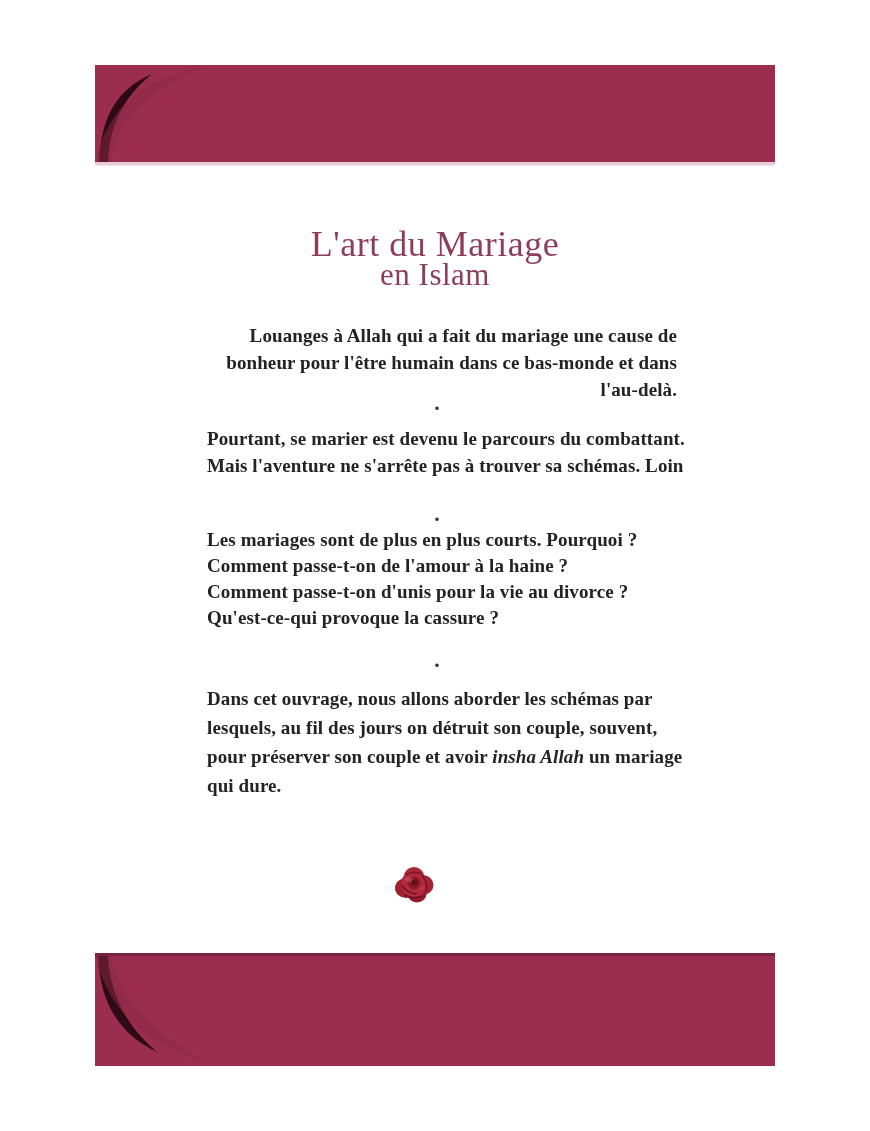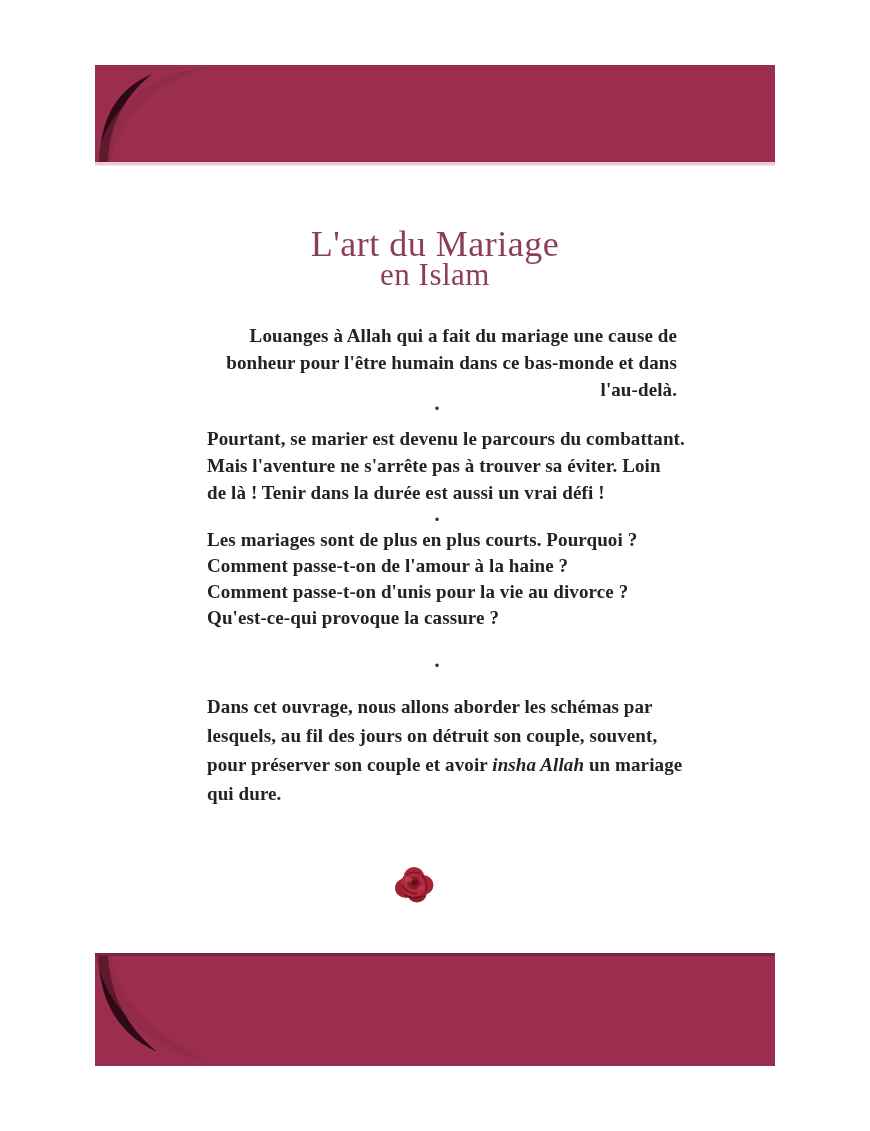--- a/index.html
+++ b/index.html
@@ -28,21 +28,21 @@
   #title-line1{font-size:36px;line-height:34px;font-weight:400;letter-spacing:0.5px;}
   #title-line2{font-size:31px;line-height:28px;font-weight:400;letter-spacing:0.5px;text-align:center;}
   .para{
     position:absolute;left:112px;width:470px;
     color:#232323;font-weight:700;font-size:19px;
     letter-spacing:0.1px;
   }
   .para .line{white-space:nowrap;}
   #para-1,#para-2{line-height:27px;}
   #para-3{line-height:26px;}
-  #para-4{line-height:29px;margin-top:8px;}
+  #para-4{line-height:29px;}
   .sep{
     position:absolute;left:112px;width:460px;height:20px;
     text-align:center;color:#333333;font-weight:700;font-size:22px;line-height:10px;
   }
   #sep-1{top:398px;}
   #sep-2{top:509px;}
   #sep-3{top:655px;}
   #para-1{top:322px;text-align:right;}
   #para-2{top:425px;}
   #para-3{top:527px;}
@@ -71,22 +71,21 @@
     <div id="para-1" class="para">
       <div class="line">Louanges à Allah qui a fait du mariage une cause de</div>
       <div class="line">bonheur pour l'être humain dans ce bas-monde et dans</div>
       <div class="line">l'au-delà.</div>
     </div>
 
     <div id="sep-1" class="sep">.</div>
 
     <div id="para-2" class="para">
       <div class="line">Pourtant, se marier est devenu le parcours du combattant.</div>
-      <div class="line">Mais l'aventure ne s'arrête pas à trouver sa éviter. Loin</div>
-      <div class="line">de là ! Tenir dans la durée est aussi un vrai défi !</div>
+      <div class="line">Mais l'aventure ne s'arrête pas à trouver sa schémas. Loin</div>
     </div>
 
     <div id="sep-2" class="sep">.</div>
 
     <div id="para-3" class="para">
       <div class="line">Les mariages sont de plus en plus courts. Pourquoi ?</div>
       <div class="line">Comment passe-t-on de l'amour à la haine ?</div>
       <div class="line">Comment passe-t-on d'unis pour la vie au divorce ?</div>
       <div class="line">Qu'est-ce-qui provoque la cassure ?</div>
     </div>

